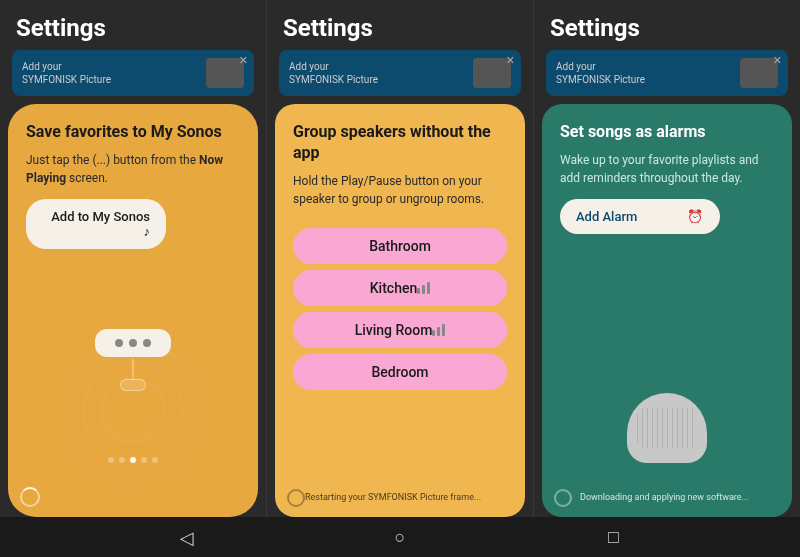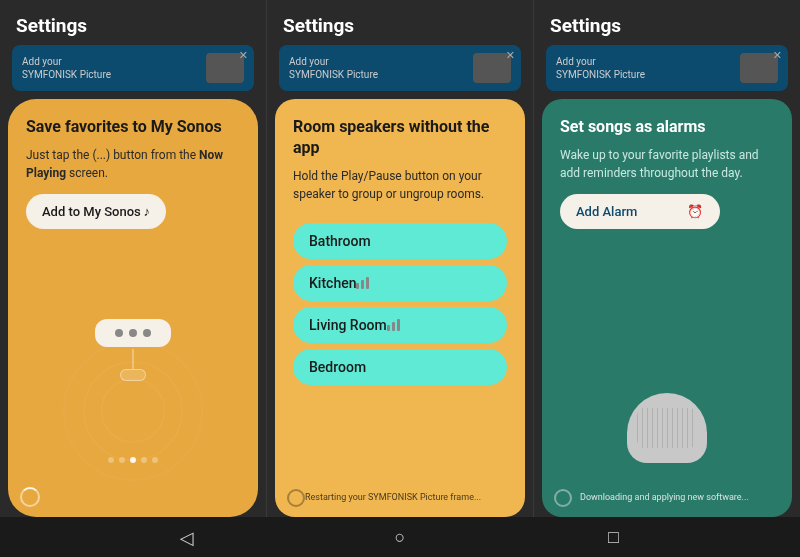--- a/index.html
+++ b/index.html
@@ -28,21 +28,21 @@
       border-right: 1px solid #3a3a3a;
       overflow: hidden;
     }
     .screen:last-child { border-right: none; }
 
     .screen-header {
       padding: 14px 16px 8px;
       color: #fff;
     }
     .screen-title {
-      font-size: 19px;
+      font-size: 24px;
       font-weight: bold;
       color: #fff;
     }
 
     .ad-banner {
       margin: 0 12px 8px;
       background: #0c4a6e;
       border-radius: 8px;
       padding: 8px 10px;
       display: flex;
@@ -109,24 +109,25 @@
     }
     .card-desc b { font-weight: bold; }
     .card-teal .card-desc { color: #c8e8e0; }
 
     
     .add-to-sonos-btn {
       background: #f5f0e8;
       border-radius: 20px;
       padding: 10px 16px;
       display: flex;
-      align-items: flex-start;
+      align-items: flex-end;
       justify-content: space-between;
       width: 140px;
       margin-bottom: 20px;
+      flex-direction: column;
     }
     .add-to-sonos-btn span {
       font-size: 13px;
       font-weight: 500;
       color: #1a1a1a;
     }
     .music-note {
       font-size: 16px;
       color: #1a1a1a;
     }
@@ -159,26 +160,26 @@
 
     
     .rooms-list {
       display: flex;
       flex-direction: column;
       gap: 6px;
       margin-top: 8px;
       flex: 1;
     }
     .room-item {
-      background: #5eead4;
+      background: #f9a8d4;
       border-radius: 20px;
       padding: 10px 16px;
       display: flex;
       align-items: center;
-      justify-content: flex-start;
+      justify-content: center;
     }
     .room-name {
       font-size: 14px;
       font-weight: 500;
       color: #1a1a1a;
     }
     .room-bars {
       display: flex;
       gap: 2px;
       align-items: flex-end;
@@ -358,21 +359,21 @@
       <div>
         <div class="ad-text">Add your</div>
         <div class="ad-text">SYMFONISK Picture</div>
       </div>
       <div class="ad-image"></div>
       <div class="ad-close">✕</div>
     </div>
 
     <div class="card card-yellow-light">
       <div class="card-content">
-        <div class="card-title">Room speakers without the app</div>
+        <div class="card-title">Group speakers without the app</div>
         <div class="card-desc">Hold the Play/Pause button on your speaker to group or ungroup rooms.</div>
 
         <div class="rooms-list">
           <div class="room-item">
             <span class="room-name">Bathroom</span>
           </div>
           <div class="room-item">
             <span class="room-name">Kitchen</span>
             <div class="room-bars">
               <div class="bar bar-1"></div>

